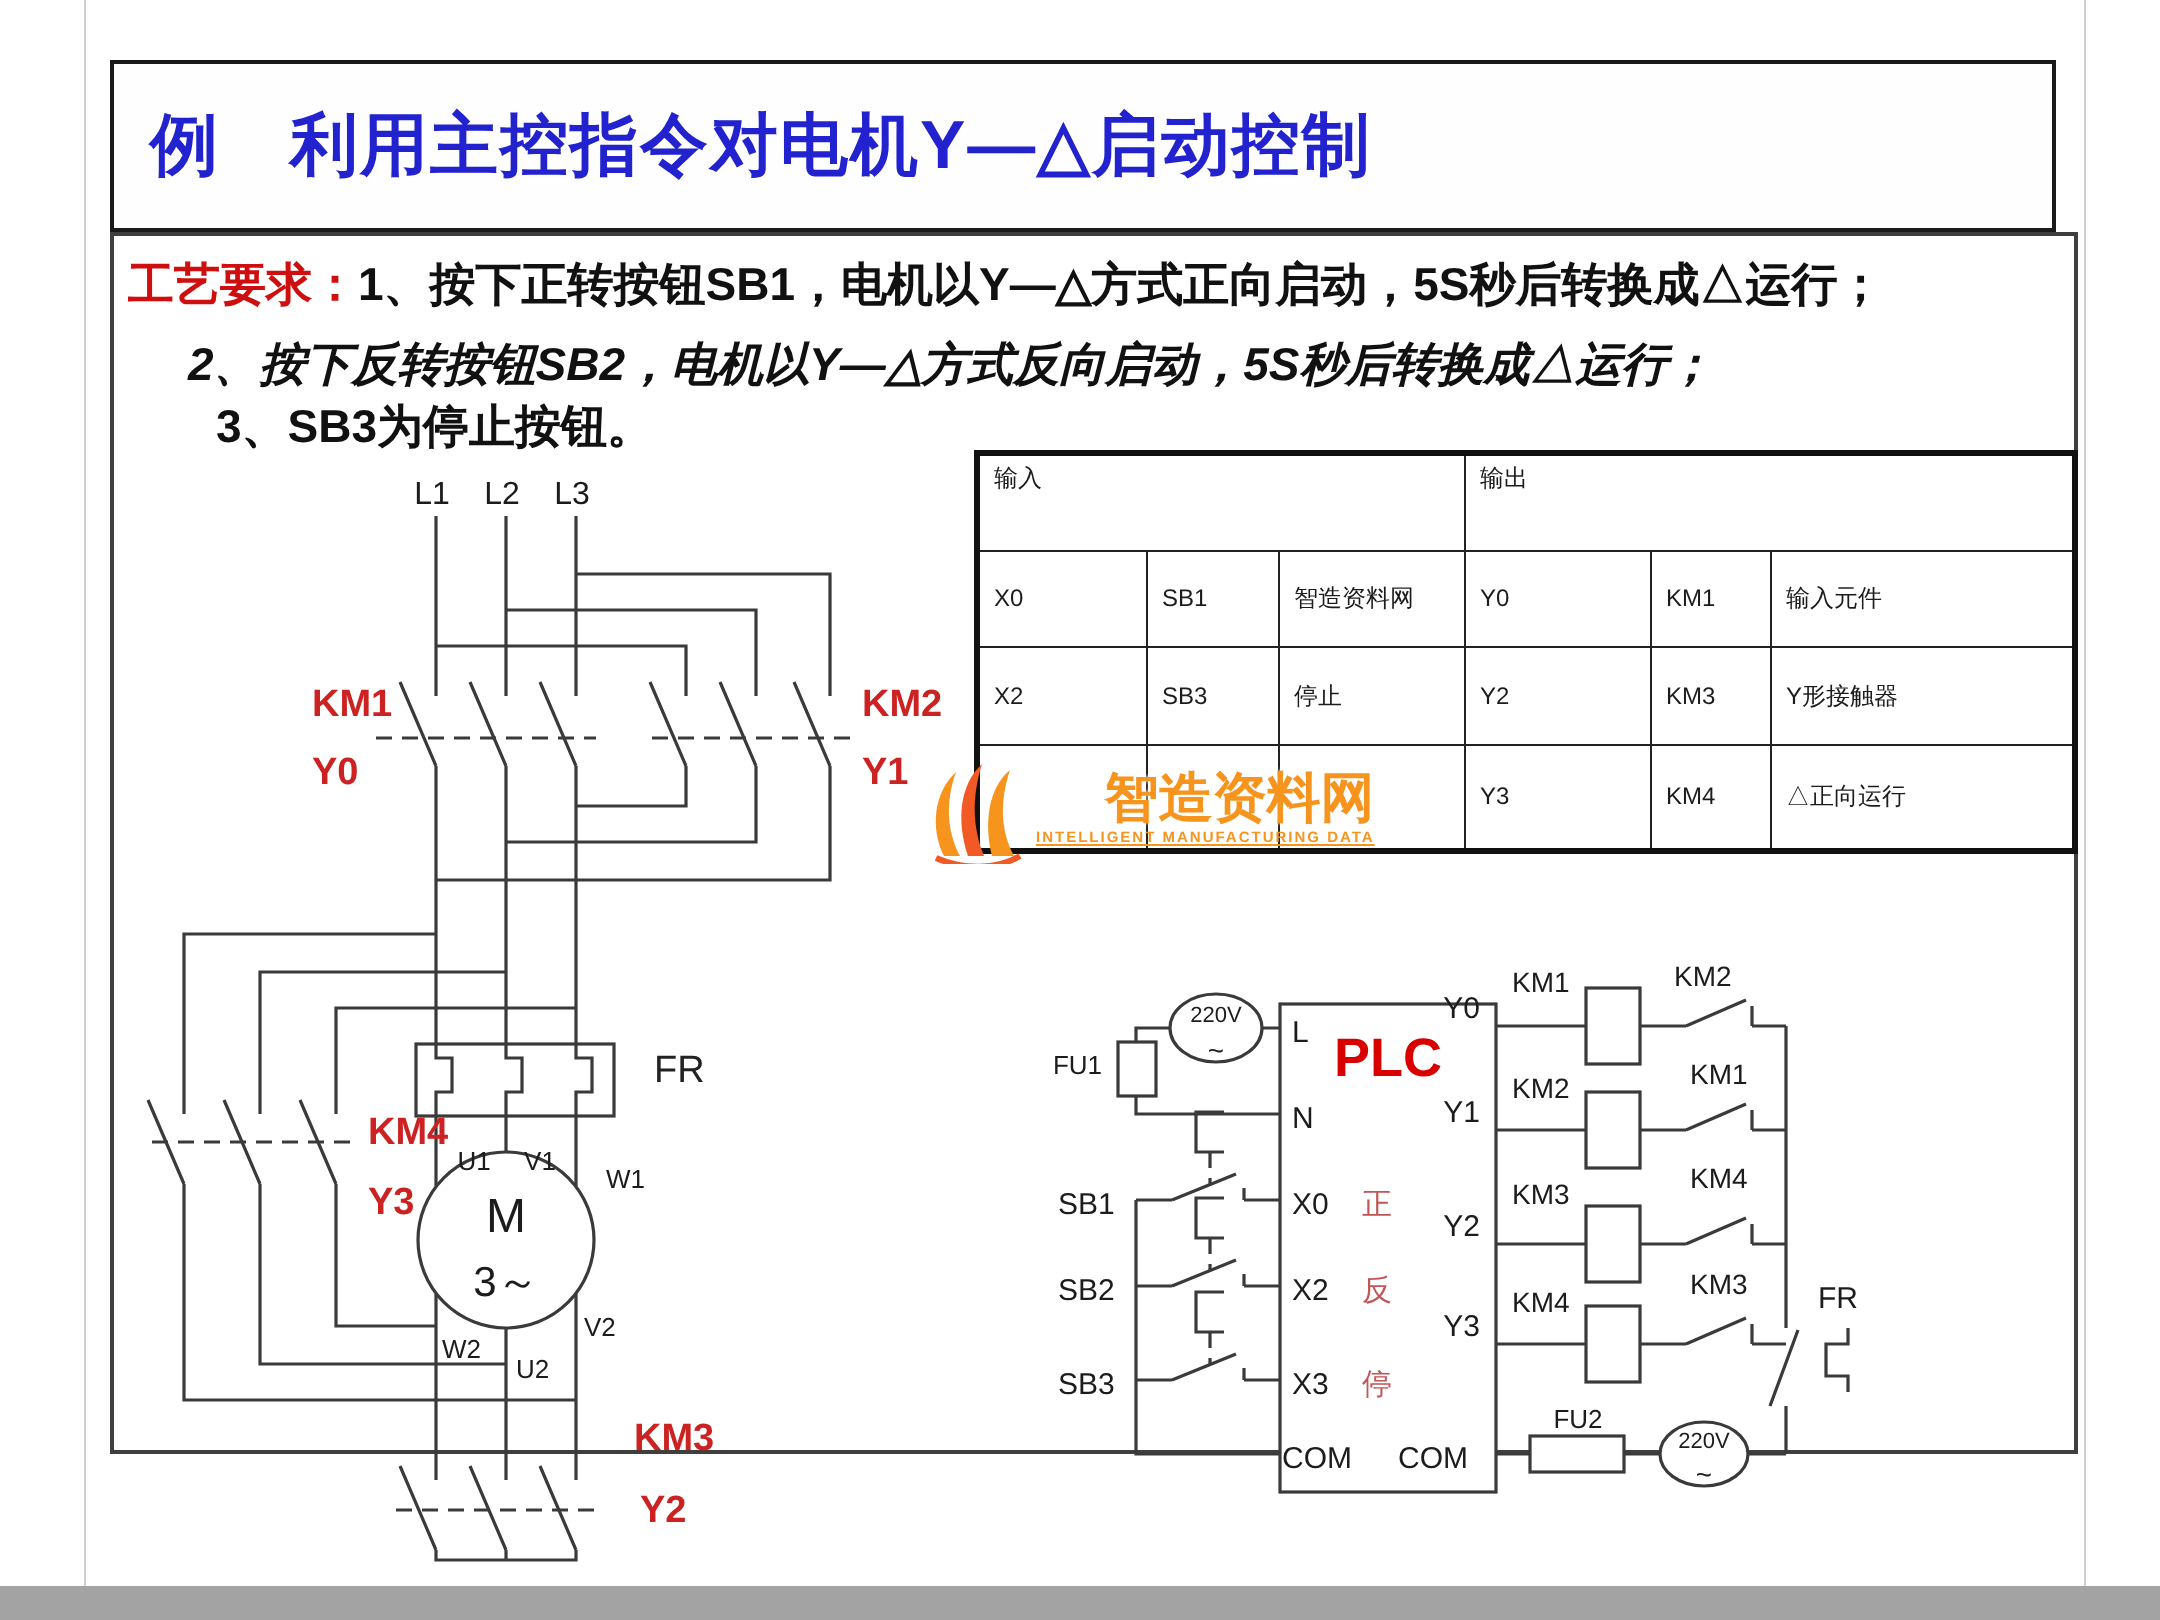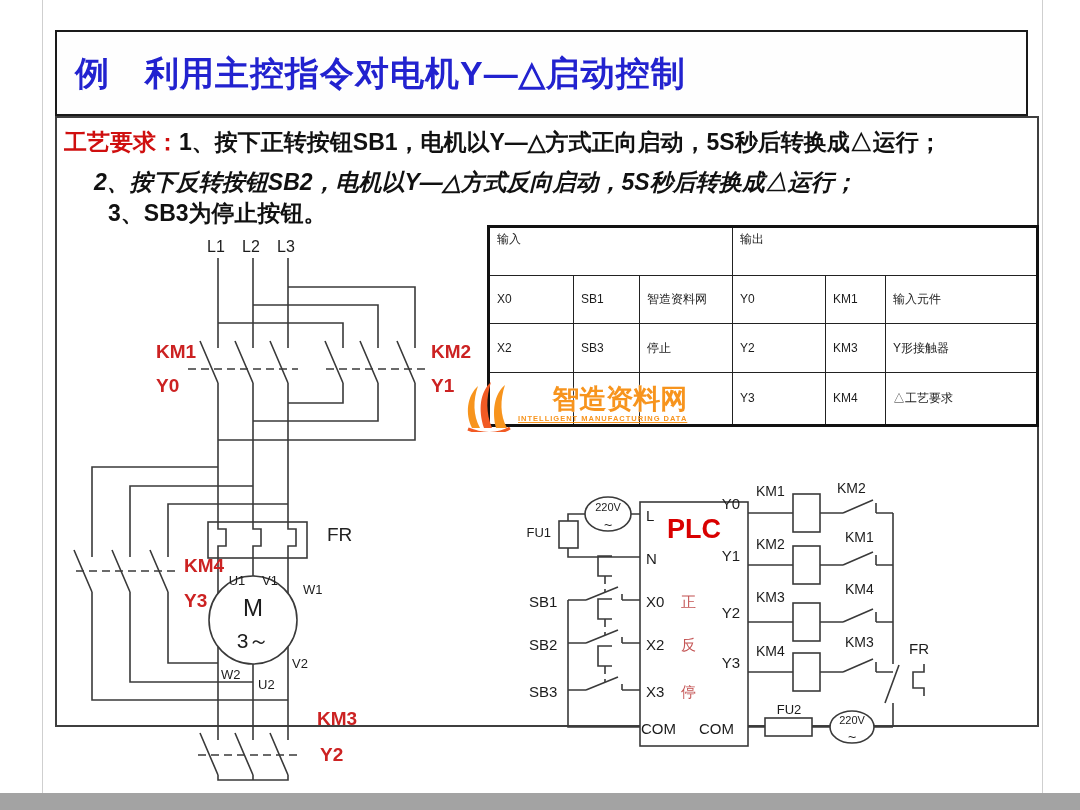--- a/index.html
+++ b/index.html
@@ -95,21 +95,21 @@
       <td>Y2</td>
       <td>KM3</td>
       <td>Y形接触器</td>
     </tr>
     <tr class="data" style="height:31px">
       <td></td>
       <td></td>
       <td></td>
       <td>Y3</td>
       <td>KM4</td>
-      <td>△工艺要求</td>
+      <td>△正向运行</td>
     </tr>
   </tbody>
     </table>
 
   <svg id="circuits" width="1080" height="810" viewBox="0 0 1080 810">
 
     <g>
       <path class="wire" d="
         M218 258 V348 M253 258 V348 M288 258 V348
         M288 287 H415 V348 M253 305 H378 V348 M218 323 H343 V348

